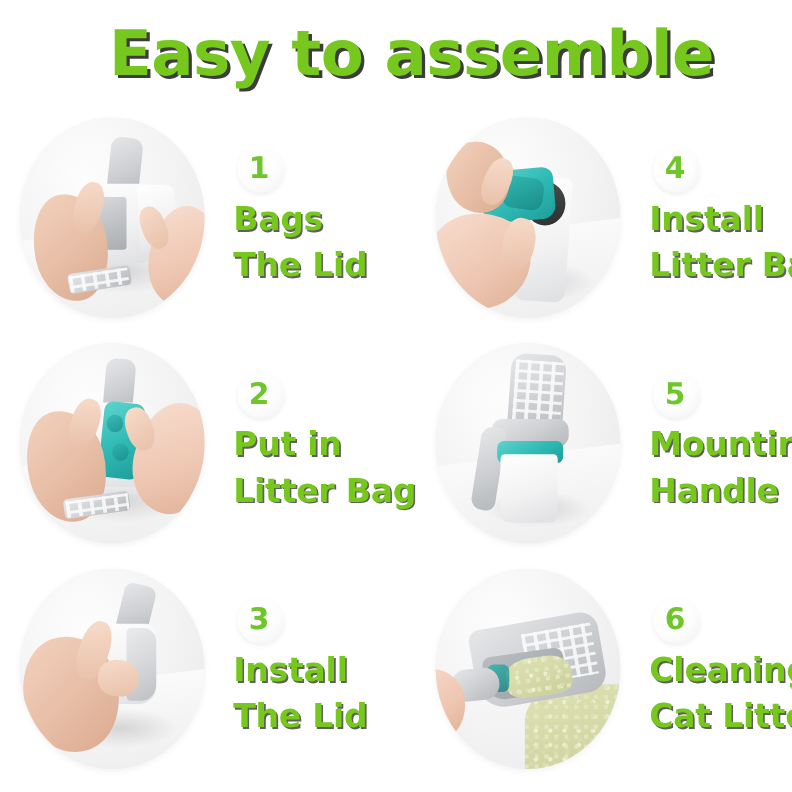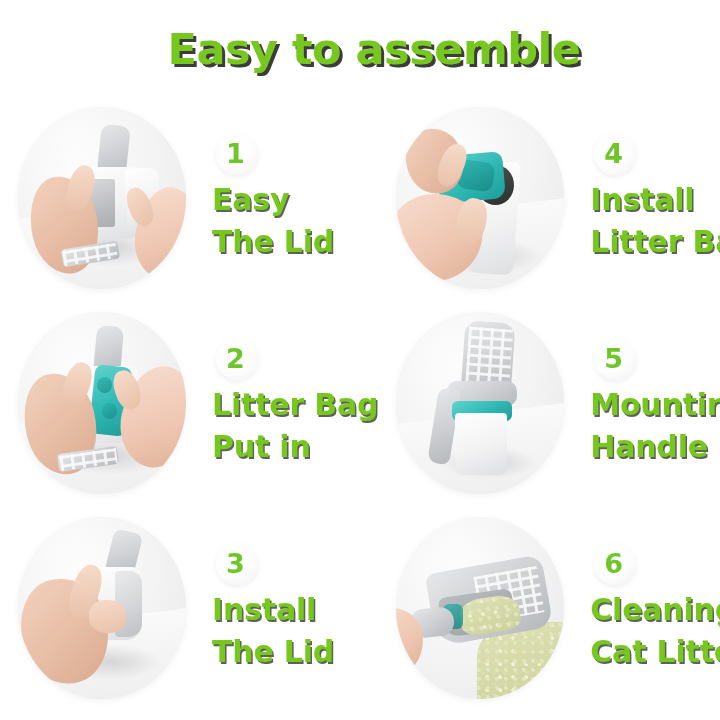--- a/index.html
+++ b/index.html
@@ -20,21 +20,21 @@
   .title-bar {
     height: 95px;
     display: flex;
     align-items: center;
     justify-content: center;
     padding-top: 4px;
     box-sizing: border-box;
   }
   .title {
     font-family: "DejaVu Sans", sans-serif;
-    font-size: 43px;
+    font-size: 57px;
     font-weight: 700;
     letter-spacing: -0.5px;
     color: #76c81e;
     text-shadow: 3px 3px 0 #3c3c3c;
     white-space: nowrap;
     line-height: 1;
     margin-left: 28px;
   }
 
   
@@ -221,21 +221,21 @@
 
         <div class="part-gray" style="left:26%;top:76%;width:34%;height:10%;border-radius:4px;transform:rotate(-9deg);"></div>
         <div class="hole-grid" style="left:27%;top:77%;width:32%;height:8%;transform:rotate(-9deg);"></div>
       </div>
     </div>
     <div class="copy">
       <div class="badge">
         <div class="disc"></div>
         <div class="num">1</div>
       </div>
-      <div class="line">Easy</div>
+      <div class="line">Bags</div>
       <div class="line">The Lid</div>
     </div>
   </div>
 
   <div class="step">
     <div class="photo">
       <div class="scene">
         <div class="bg-soft"></div>
         <div class="bg-table"></div>
         <div class="shadow-soft" style="left:24%;top:72%;width:62%;height:20%;"></div>
@@ -287,22 +287,22 @@
 
         <div class="part-gray" style="left:24%;top:76%;width:36%;height:10%;border-radius:4px;transform:rotate(-8deg);"></div>
         <div class="hole-grid" style="left:25%;top:77%;width:34%;height:8%;transform:rotate(-8deg);"></div>
       </div>
     </div>
     <div class="copy">
       <div class="badge">
         <div class="disc"></div>
         <div class="num">2</div>
       </div>
+      <div class="line">Put in</div>
       <div class="line">Litter Bag</div>
-      <div class="line">Put in</div>
     </div>
   </div>
 
   <div class="step">
     <div class="photo">
       <div class="scene">
         <div class="bg-soft"></div>
         <div class="bg-table"></div>
         <div class="shadow-soft" style="left:26%;top:74%;width:58%;height:18%;"></div>
 

